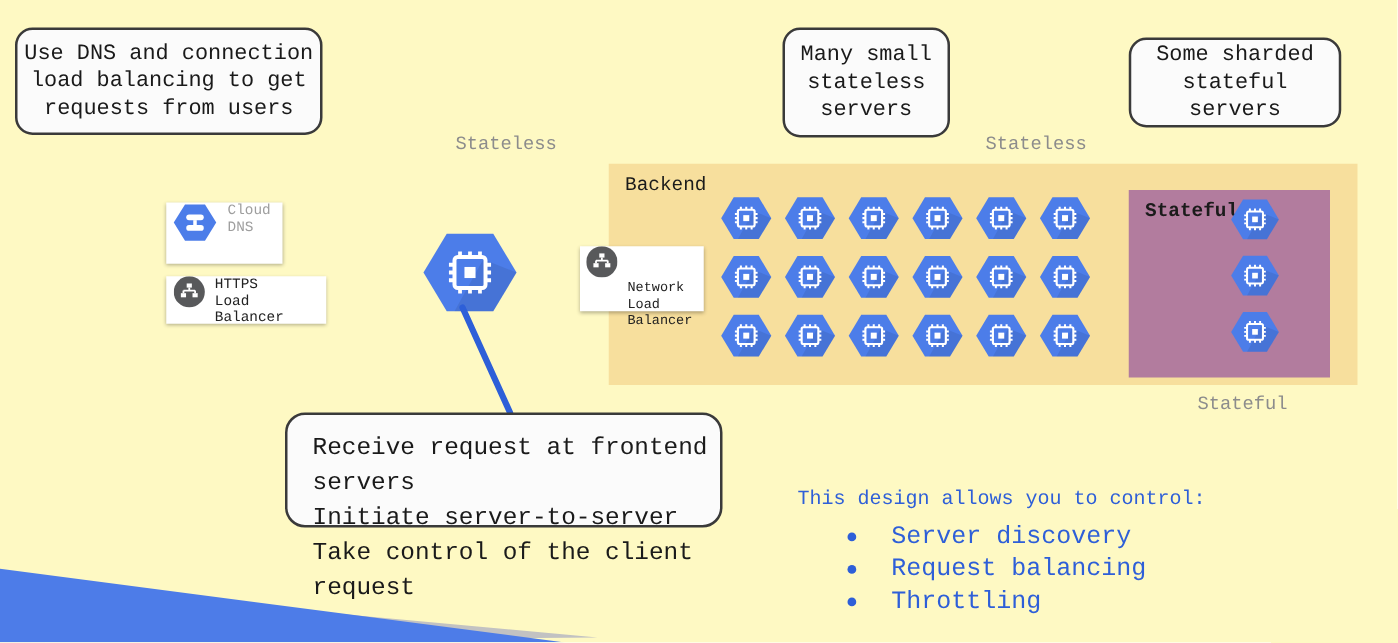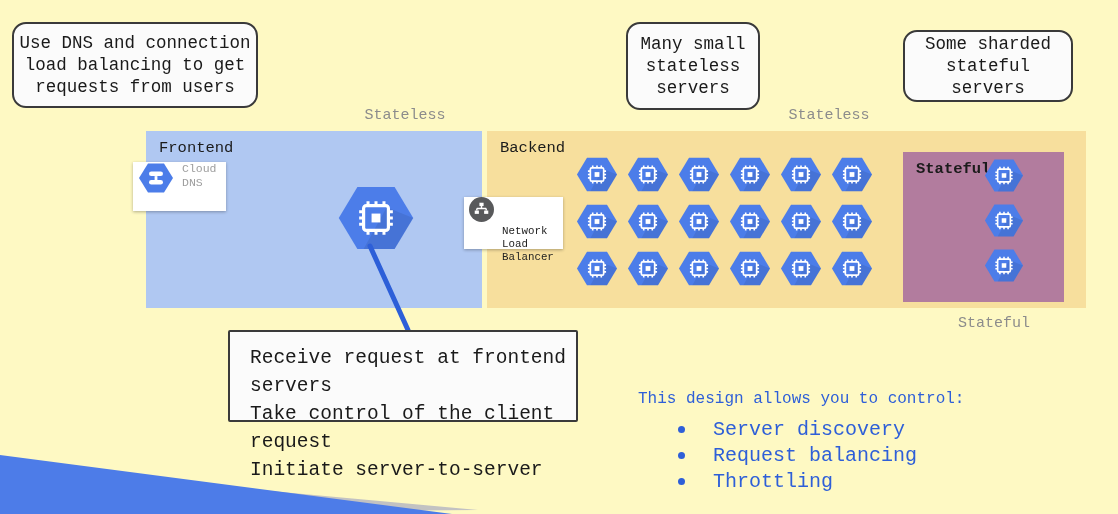--- a/index.html
+++ b/index.html
@@ -3,21 +3,21 @@
 <meta charset="utf-8">
 <style>
   html,body{margin:0;padding:0;background:#fff;}
   body{font-family:"Liberation Sans",sans-serif;-webkit-font-smoothing:antialiased;}
   #stage{position:relative;width:1118px;height:514px;background:#fef9c3;overflow:hidden;font-family:Liberation Mono, monospace;}
 
   
   .callout{position:absolute;background:var(--callout-bg);border:2px solid var(--callout-border);
            border-radius:14px;display:flex;flex-direction:column;justify-content:center;
            text-align:center;color:#1a1a1a;font-size:17.5px;line-height:22px;box-sizing:border-box;}
-  .callout.left-align{text-align:left;justify-content:flex-start;border-radius:2px;
+  .callout.left-align{text-align:left;justify-content:flex-start;border-radius:16px;
            font-size:19.5px;line-height:28px;padding:12px 10px 10px 20px;}
 
   
   .band-label{position:absolute;color:var(--label-gray);font-size:15px;text-align:center;width:150px;}
 
   
   .region{position:absolute;box-sizing:border-box;}
   .region-label{position:absolute;left:13px;top:8px;font-size:15.5px;color:#1b1b1b;}
   .region-label.bold{font-weight:bold;}
 
@@ -73,23 +73,20 @@
 
   <div class="callout" style="left:903px;top:30px;width:170px;height:72px;text-align:center;">
     <div>Some sharded</div>
     <div>stateful servers</div>
   </div>
 
   <div class="band-label" style="left:330px;top:107px;">Stateless</div>
   <div class="band-label" style="left:754px;top:107px;">Stateless</div>
   <div class="band-label" style="left:919px;top:315px;">Stateful</div>
 
-  <div class="region" style="left: 146px; top: 131px; width: 336px; height: 177px; background-color: rgb(176, 200, 242);">
-    <div class="region-label">Frontend</div>
-  </div>
 
   <div class="region" style="left: 487px; top: 131px; width: 599px; height: 177px; background-color: rgb(247, 223, 157);">
     <div class="region-label">Backend</div>
   </div>
 
   <div class="region" style="left: 903px; top: 152px; width: 161px; height: 150px; background-color: rgb(178, 124, 158);">
     <div class="region-label bold">Stateful</div>
   </div>
 
   <div class="svc-card" style="left:133px;top:162px;width:93px;height:49px;padding-left:5px;">
@@ -98,20 +95,33 @@
       <rect x="11" y="9.5" width="14" height="4.6" rx="2.3" fill="#fff"></rect>
       <rect x="16.6" y="14.1" width="2.8" height="4" fill="#fff"></rect>
       <rect x="11" y="18" width="14" height="4.6" rx="2.3" fill="#fff"></rect>
     </svg>
     <div class="txt gray">
       <div>Cloud</div>
       <div>DNS</div>
     </div>
   </div>
 
+  <div class="svc-card" style="left:133px;top:221px;width:128px;height:38px;padding-left:6px;">
+    <svg width="25" height="25" viewBox="0 0 24 24">
+      <circle cx="12" cy="12" r="12" fill="#58595B" style="fill: rgb(88, 89, 91);"></circle>
+      <rect x="10" y="5.5" width="4" height="3.2" fill="#fff"></rect>
+      <path d="M12,8.7 V11 M7.5,11 H16.5 M7.5,11 V13 M16.5,11 V13" stroke="#fff" stroke-width="1.4" fill="none"></path>
+      <rect x="5.5" y="13" width="4" height="3.2" fill="#fff"></rect>
+      <rect x="14.5" y="13" width="4" height="3.2" fill="#fff"></rect>
+    </svg>
+    <div class="txt">
+      <div>HTTPS</div>
+      <div>Load Balancer</div>
+    </div>
+  </div>
 
   <svg class="big-hex" viewBox="0 0 44 38">
     <path class="hex-body" d="M1,19 L11.5,1.5 H32.5 L43,19 L32.5,36.5 H11.5 Z"></path>
     <path class="hex-shade" d="M28,13 L43,19 L32.5,36.5 H15 Z"></path>
     <rect class="chip-frame" x="15" y="12" width="14" height="14" rx="1.5"></rect>
     <rect class="chip-core" x="19.5" y="16.5" width="5" height="5"></rect>
     <path class="pins" d="M17.5,9.5 v2.5 M22,9.5 v2.5 M26.5,9.5 v2.5 M17.5,26 v2.5 M22,26 v2.5 M26.5,26 v2.5 M12.5,15.5 h2.5 M12.5,19 h2.5 M12.5,22.5 h2.5 M29,15.5 h2.5 M29,19 h2.5 M29,22.5 h2.5"></path>
   </svg>
 
   <svg class="connector" viewBox="0 0 56 95">
@@ -300,22 +310,22 @@
     <path class="hex-body" d="M1,19 L11.5,1.5 H32.5 L43,19 L32.5,36.5 H11.5 Z"></path>
     <path class="hex-shade" d="M28,13 L43,19 L32.5,36.5 H15 Z"></path>
     <rect class="chip-frame" x="15" y="12" width="14" height="14" rx="1.5"></rect>
     <rect class="chip-core" x="19.5" y="16.5" width="5" height="5"></rect>
     <path class="pins" d="M17.5,9.5 v2.5 M22,9.5 v2.5 M26.5,9.5 v2.5 M17.5,26 v2.5 M22,26 v2.5 M26.5,26 v2.5 M12.5,15.5 h2.5 M12.5,19 h2.5 M12.5,22.5 h2.5 M29,15.5 h2.5 M29,19 h2.5 M29,22.5 h2.5"></path>
   </svg>
 </div>
 
   <div class="callout left-align" style="left:228px;top:330px;width:350px;height:92px;">
     <div>Receive request at frontend servers</div>
+    <div>Initiate server-to-server</div>
     <div>Take control of the client request</div>
-    <div>Initiate server-to-server</div>
   </div>
 
   <div class="control-block">
     <div class="control-title">This design allows you to control:</div>
     <ul>
       <li>
         <span class="bullet-dot"></span>
         <span>Server discovery</span>
       </li>
       <li>

